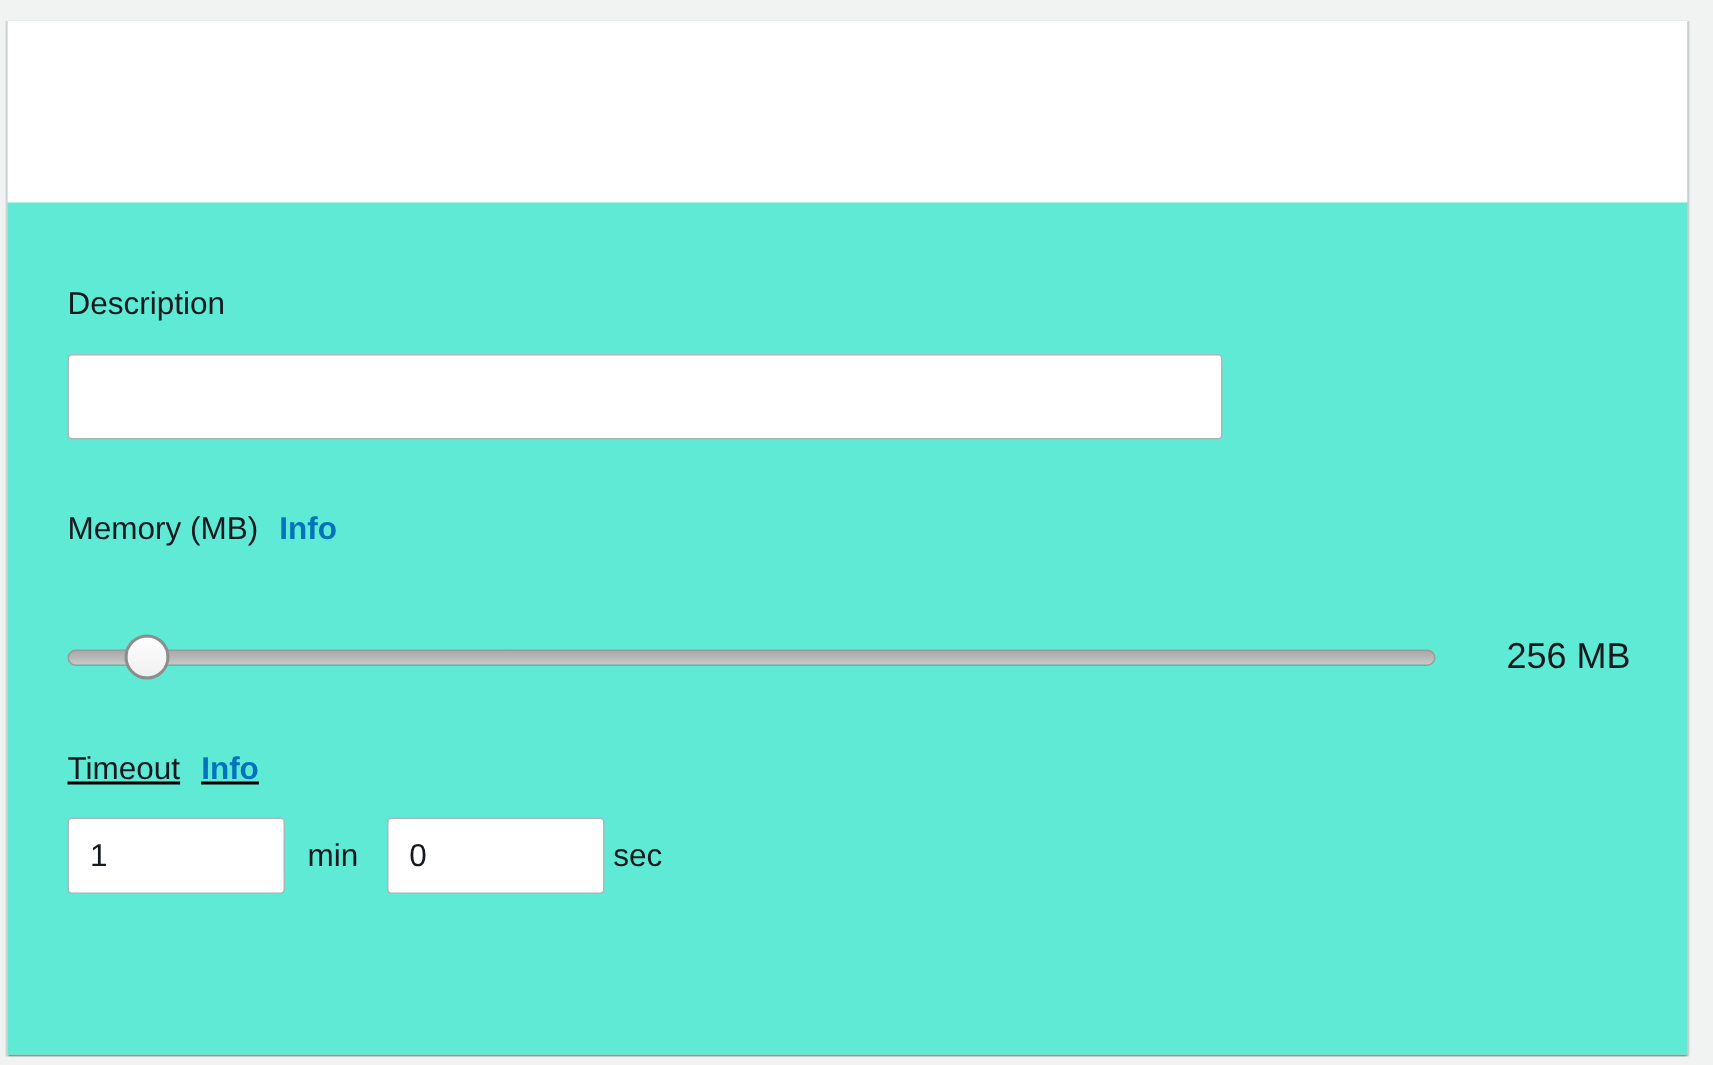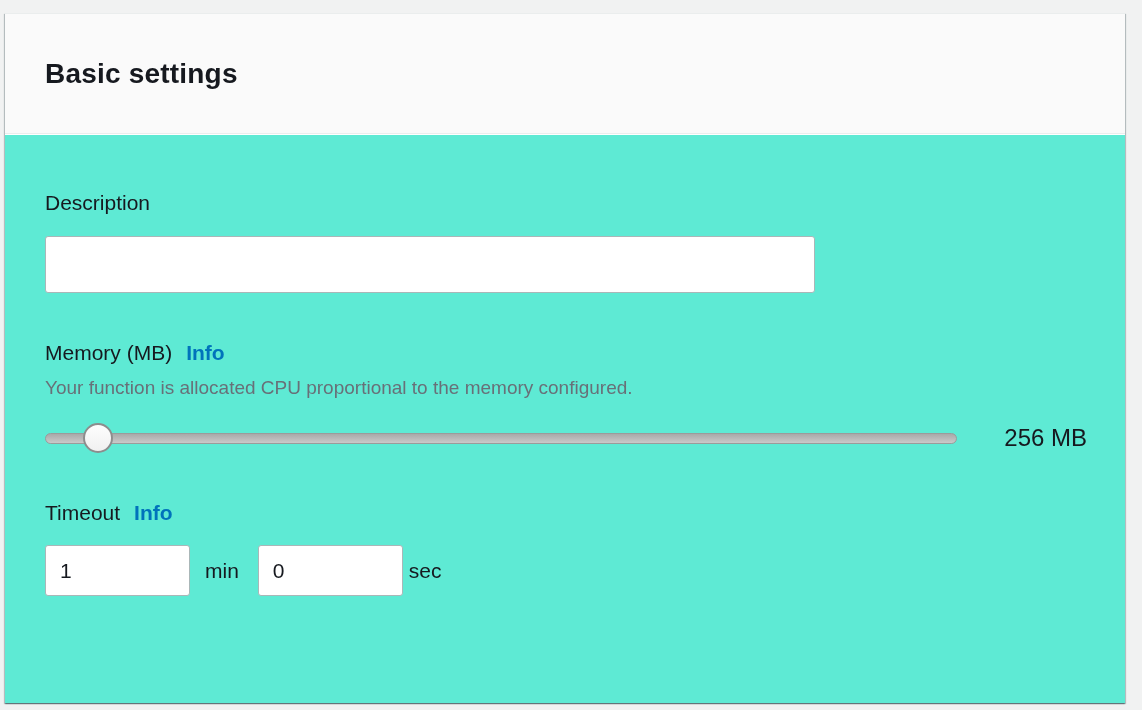--- a/index.html
+++ b/index.html
@@ -107,20 +107,21 @@
     position: absolute;
     right: 38px; top: 289px;
     font-size: 24px;
     color: #16191f;
   }
   .timeout-label-row {
     position: absolute;
     left: 40px; top: 366px;
     display: flex;
     align-items: center;
+    text-decoration: underline;
   }
   .timeout-inputs {
     position: absolute;
     left: 40px; top: 410px;
     display: flex;
     align-items: center;
   }
   .timeout-input {
     width: 145px; height: 51px;
     border: 1px solid #aab7b8;
@@ -136,34 +137,30 @@
     font-size: 21px;
     color: #16191f;
   }
   .unit-min { margin-left: 15px; margin-right: 19px; }
   .unit-sec { margin-left: 6px; }
 </style>
 </head>
 <body>
 
 <div class="panel">
-  <header class="panel-header">
-    <h1 class="panel-title">Basic settings</h1>
-  </header>
 
   <div class="panel-body">
 
     <div class="field-label description-label">Description</div>
     <input class="description-input" type="text" value="" style="">
 
     <div class="memory-label-row">
       <span class="field-label">Memory (MB)</span>
       <a class="info-link" href="#">Info</a>
     </div>
-    <p class="helper-text">Your function is allocated CPU proportional to the memory configured.</p>
 
     <div class="slider">
       <div class="slider-track"></div>
       <div class="slider-thumb"></div>
     </div>
     <div class="memory-value">256 MB</div>
 
     <div class="timeout-label-row">
       <span class="field-label">Timeout</span>
       <a class="info-link" href="#">Info</a>

